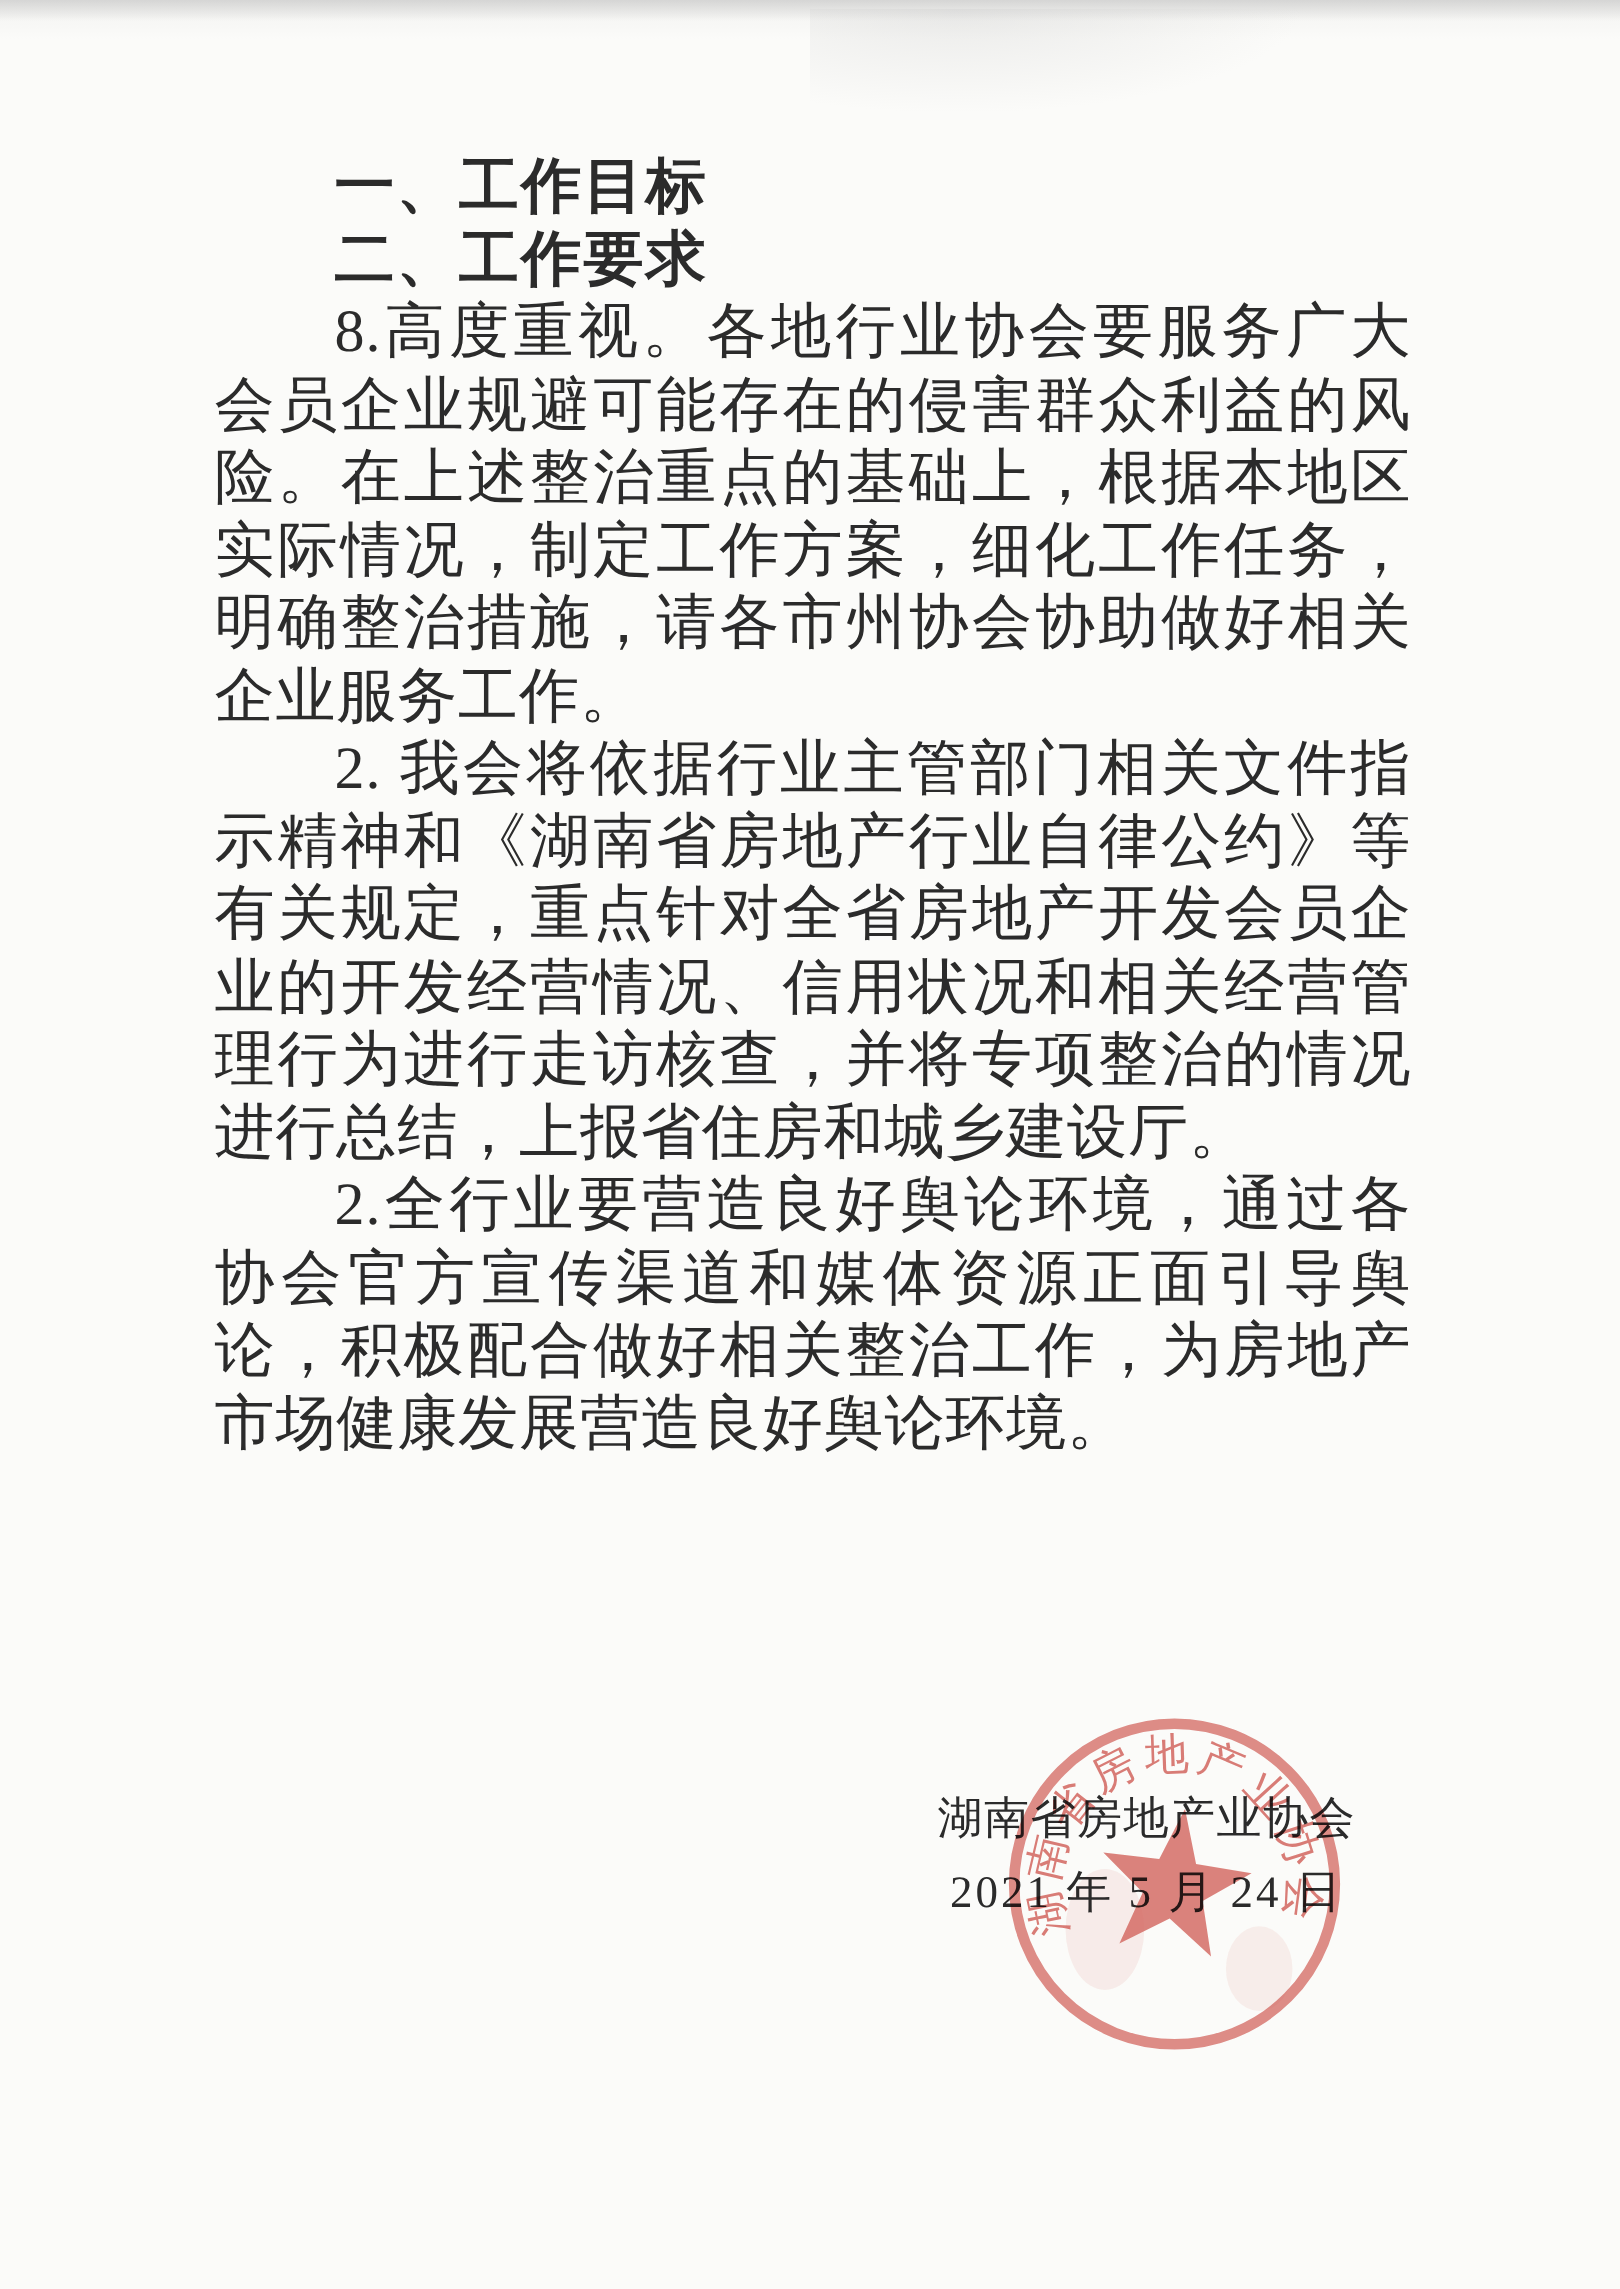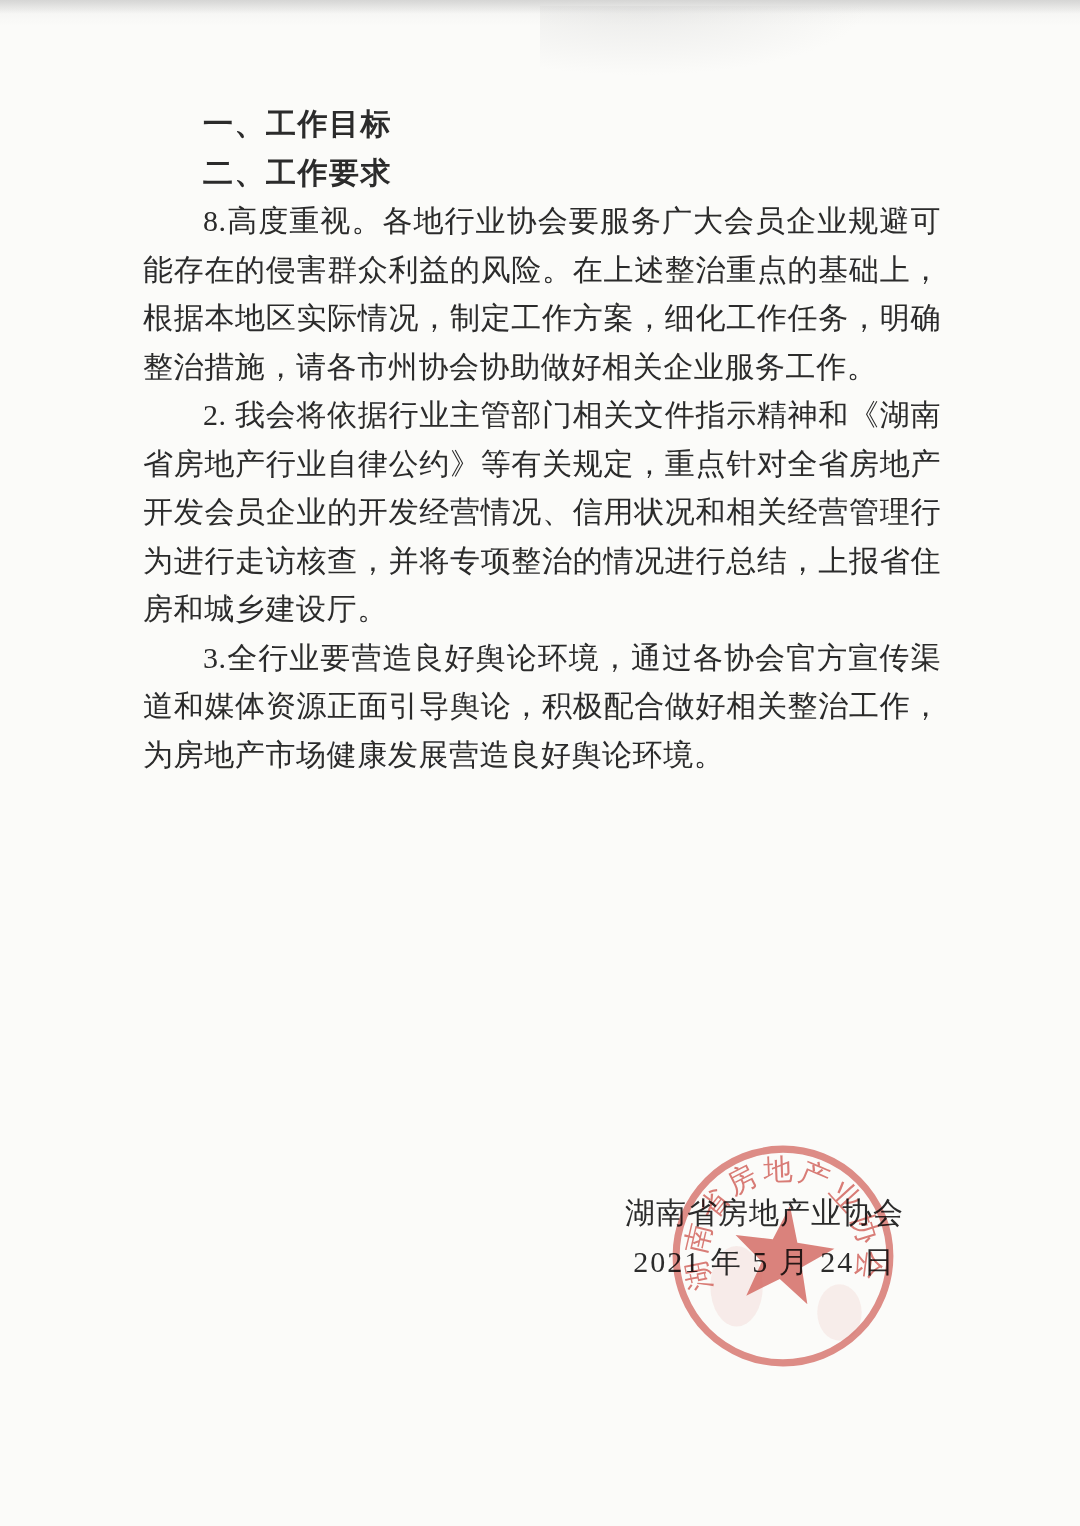--- a/index.html
+++ b/index.html
@@ -30,21 +30,21 @@
     top: 6px; left: 540px;
     width: 330px; height: 70px;
     background: radial-gradient(ellipse at 30% 0%, rgba(205,205,205,.35), rgba(205,205,205,0) 70%);
     pointer-events: none;
   }
   .content {
     position: absolute;
     top: 100px;
     left: 143px;
     width: 798px;
-    font-size: 30px;
+    font-size: 40px;
     line-height: 48.5px;
     letter-spacing: 0.6px;
   }
   .content p {
     margin: 0;
     text-indent: 2em;
     text-align: justify;
   }
   .content p.heading {
     font-weight: bold;
@@ -87,21 +87,21 @@
 <div class="page">
 
   <div class="scan-edge-top"></div>
   <div class="scan-crease"></div>
 
   <div class="content">
     <p class="heading">一、工作目标</p>
     <p class="heading">二、工作要求</p>
     <p class="paragraph">8.高度重视。各地行业协会要服务广大会员企业规避可能存在的侵害群众利益的风险。在上述整治重点的基础上，根据本地区实际情况，制定工作方案，细化工作任务，明确整治措施，请各市州协会协助做好相关企业服务工作。</p>
     <p class="paragraph">2. 我会将依据行业主管部门相关文件指示精神和《湖南省房地产行业自律公约》等有关规定，重点针对全省房地产开发会员企业的开发经营情况、信用状况和相关经营管理行为进行走访核查，并将专项整治的情况进行总结，上报省住房和城乡建设厅。</p>
-    <p class="paragraph">3.全行业要营造良好舆论环境，通过各协会官方宣传渠道和媒体资源正面引导舆论，积极配合做好相关整治工作，为房地产市场健康发展营造良好舆论环境。</p>
+    <p class="paragraph">2.全行业要营造良好舆论环境，通过各协会官方宣传渠道和媒体资源正面引导舆论，积极配合做好相关整治工作，为房地产市场健康发展营造良好舆论环境。</p>
   </div>
 
   <div class="signature-block">
     <span class="signature-org">湖南省房地产业协会</span>
     <span class="signature-date">2021 年 5 月 24 日</span>
   </div>
 
   <div class="seal">
     <svg viewBox="0 0 240 240" xmlns="http://www.w3.org/2000/svg">
 

